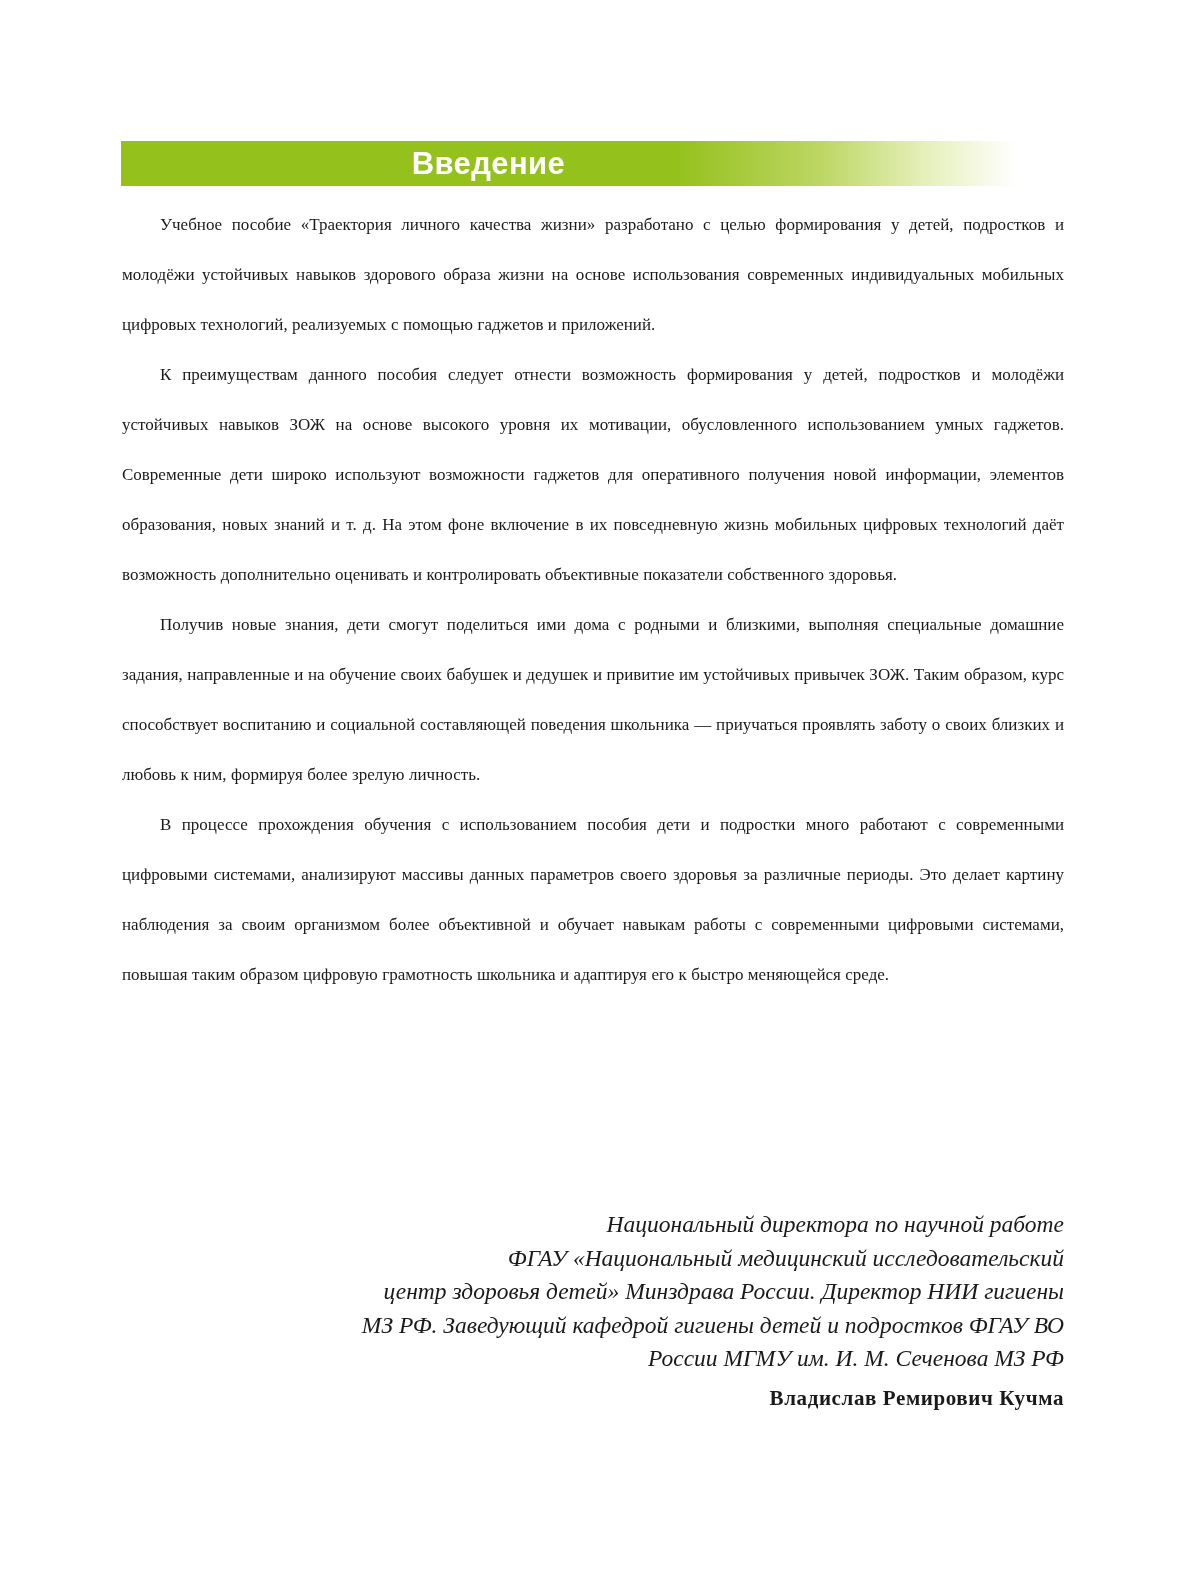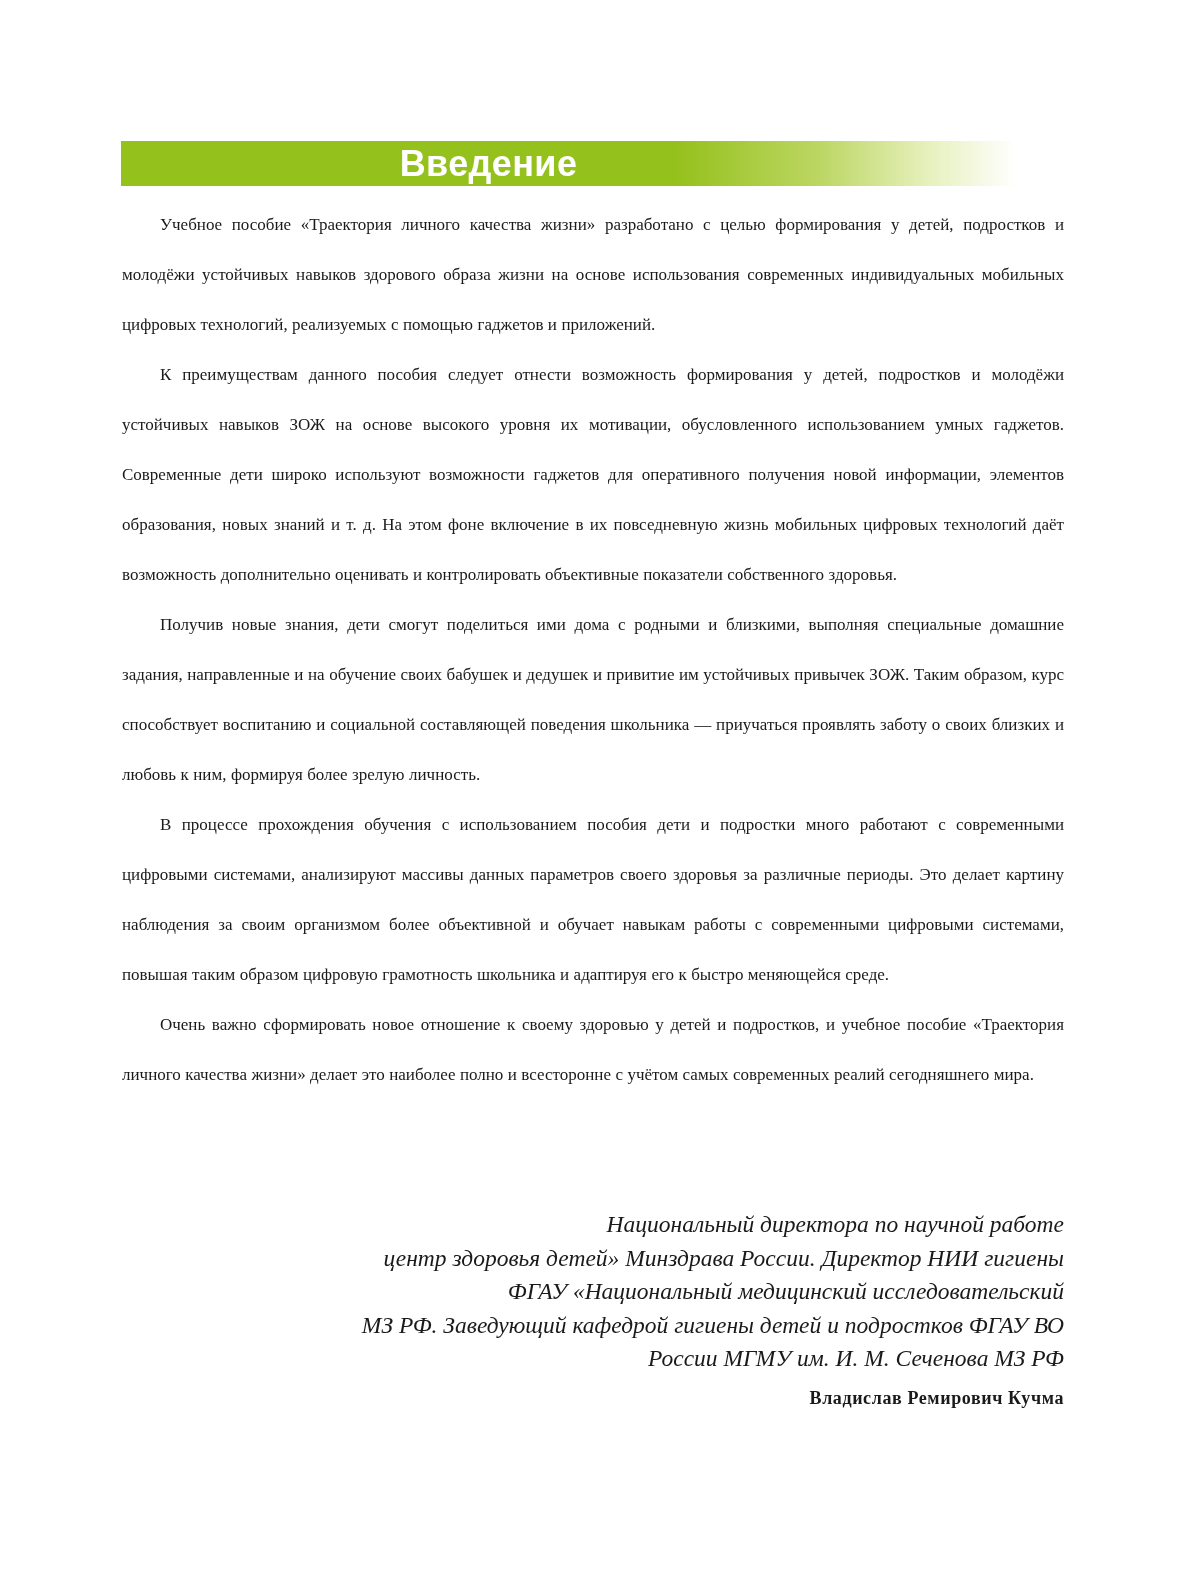--- a/index.html
+++ b/index.html
@@ -37,21 +37,21 @@
         #bcd663 78%,
         #e6f0bb 90%,
         #ffffff 100%);
     display: flex;
     align-items: center;
     justify-content: center;
   }
   .banner-title {
     font-family: "Liberation Sans", "DejaVu Sans", sans-serif;
     font-weight: bold;
-    font-size: 36px;
+    font-size: 31px;
     color: #ffffff;
     letter-spacing: 0.4px;
     
     margin-left: -160px;
     line-height: 1;
   }
 
   
   .content {
     position: absolute;
@@ -81,46 +81,45 @@
   }
   .sig-line {
     font-style: italic;
     font-size: 23.5px;
     line-height: 33.5px;
     white-space: nowrap;
   }
   .sig-name {
     font-style: normal;
     font-weight: bold;
-    font-size: 18px;
+    font-size: 21px;
     line-height: 40px;
     letter-spacing: 0.6px;
     margin-top: 2px;
     white-space: nowrap;
   }
 </style>
 </head>
 <body>
 
 <div class="page">
 
   <div class="banner">
     <div class="banner-title">Введение</div>
   </div>
 
   <div class="content">
     <p class="para">Учебное пособие «Траектория личного качества жизни» разработано с целью формирования у детей, подростков и молодёжи устойчивых навыков здорового образа жизни на основе использования современных индивидуальных мобильных цифровых технологий, реализуемых с помощью гаджетов и приложений.</p>
     <p class="para">К преимуществам данного пособия следует отнести возможность формирования у детей, подростков и молодёжи устойчивых навыков ЗОЖ на основе высокого уровня их мотивации, обусловленного использованием умных гаджетов. Современные дети широко используют возможности гаджетов для оперативного получения новой информации, элементов образования, новых знаний и т. д. На этом фоне включение в их повседневную жизнь мобильных цифровых технологий даёт возможность дополнительно оценивать и контролировать объективные показатели собственного здоровья.</p>
     <p class="para">Получив новые знания, дети смогут поделиться ими дома с родными и близкими, выполняя специальные домашние задания, направленные и на обучение своих бабушек и дедушек и привитие им устойчивых привычек ЗОЖ. Таким образом, курс способствует воспитанию и социальной составляющей поведения школьника — приучаться проявлять заботу о своих близких и любовь к ним, формируя более зрелую личность.</p>
     <p class="para">В процессе прохождения обучения с использованием пособия дети и подростки много работают с современными цифровыми системами, анализируют массивы данных параметров своего здоровья за различные периоды. Это делает картину наблюдения за своим организмом более объективной и обучает навыкам работы с современными цифровыми системами, повышая таким образом цифровую грамотность школьника и адаптируя его к быстро меняющейся среде.</p>
-    <p class="para">Очень важно сформировать новое отношение к своему здоровью у детей и подростков, и учебное пособие «Траектория личного качества жизни» делает это наиболее полно и всесторонне с учётом самых современных реалий сегодняшнего мира.</p>
   </div>
 
   <div class="signature">
     <div class="sig-line">Национальный директора по научной работе</div>
+    <div class="sig-line">ФГАУ «Национальный медицинский исследовательский</div>
     <div class="sig-line">центр здоровья детей» Минздрава России. Директор НИИ гигиены</div>
-    <div class="sig-line">ФГАУ «Национальный медицинский исследовательский</div>
     <div class="sig-line">МЗ РФ. Заведующий кафедрой гигиены детей и подростков ФГАУ ВО</div>
     <div class="sig-line">России МГМУ им. И. М. Сеченова МЗ РФ</div>
     <div class="sig-name">Владислав Ремирович Кучма</div>
   </div>
 
 </div>
 
 </body></html>

